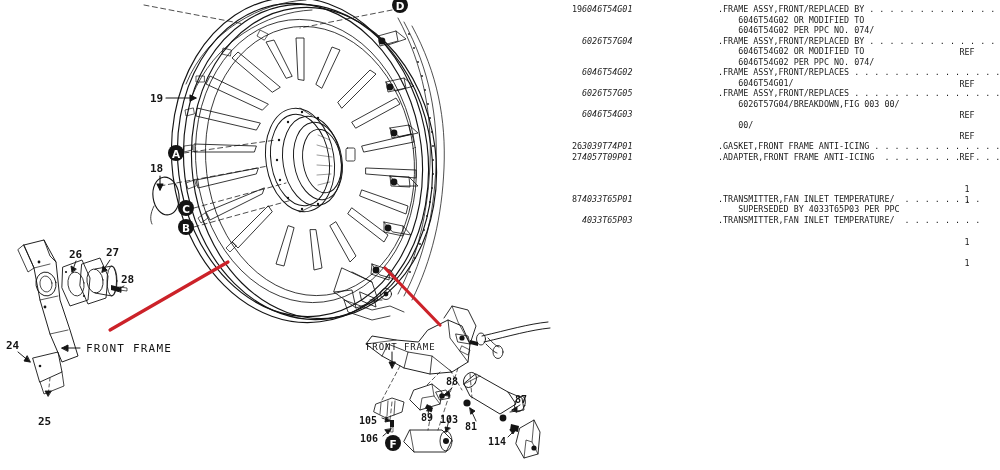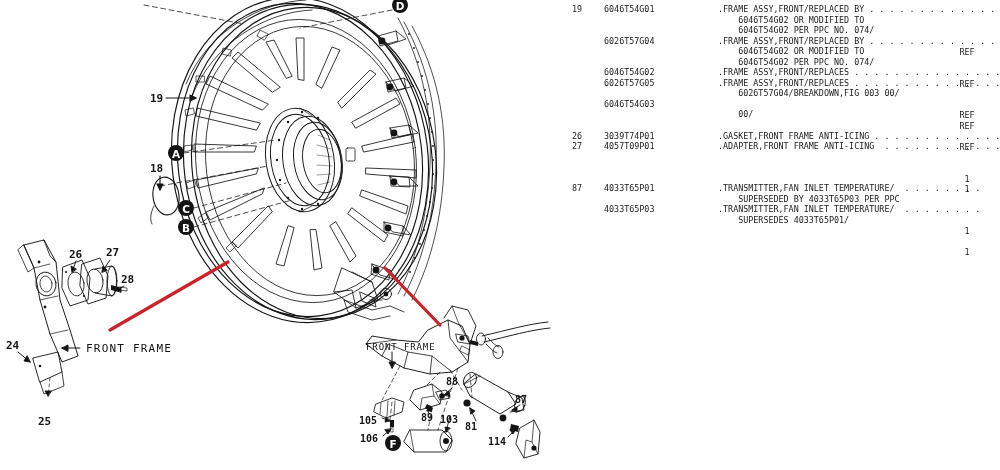--- a/index.html
+++ b/index.html
@@ -40,21 +40,22 @@
     white-space: pre;
   }
   .pl-gap { height: 10.55px; }
   .col-item {
     position: absolute;
     left: 4px; width: 26px;
     text-align: right;
   }
   .col-part {
     position: absolute;
-    left: 52px;
+    left: 30px;
+    font-style: italic;
   }
   .col-desc {
     position: absolute;
     left: 166px;
   }
   .col-qty {
     position: absolute;
     left: 398px; width: 34px;
     text-align: center;
     margin-top: 43px;
@@ -476,28 +477,28 @@
 
 <div id="parts-list">
   <div id="parts-rows">
       <div class="pl-row"><span class="col-item">19</span><span class="col-part">6046T54G01</span><span class="col-desc">.FRAME ASSY,FRONT/REPLACED BY . . . . . . . . . . . . . .</span><span class="col-qty">REF</span></div>
       <div class="pl-row"><span class="col-item"></span><span class="col-part"></span><span class="col-desc">    6046T54G02 OR MODIFIED TO</span><span class="col-qty"></span></div>
       <div class="pl-row"><span class="col-item"></span><span class="col-part"></span><span class="col-desc">    6046T54G02 PER PPC NO. 074/</span><span class="col-qty"></span></div>
       <div class="pl-row"><span class="col-item"></span><span class="col-part">6026T57G04</span><span class="col-desc">.FRAME ASSY,FRONT/REPLACED BY . . . . . . . . . . . . . .</span><span class="col-qty">REF</span></div>
       <div class="pl-row"><span class="col-item"></span><span class="col-part"></span><span class="col-desc">    6046T54G02 OR MODIFIED TO</span><span class="col-qty"></span></div>
       <div class="pl-row"><span class="col-item"></span><span class="col-part"></span><span class="col-desc">    6046T54G02 PER PPC NO. 074/</span><span class="col-qty"></span></div>
       <div class="pl-row"><span class="col-item"></span><span class="col-part">6046T54G02</span><span class="col-desc">.FRAME ASSY,FRONT/REPLACES . . . . . . . . . . . . . . . .</span><span class="col-qty">REF</span></div>
+      <div class="pl-row"><span class="col-item"></span><span class="col-part"></span><span class="col-desc">    6046T54G01/</span><span class="col-qty"></span></div>
       <div class="pl-row"><span class="col-item"></span><span class="col-part">6026T57G05</span><span class="col-desc">.FRAME ASSY,FRONT/REPLACES . . . . . . . . . . . . . . . .</span><span class="col-qty">REF</span></div>
       <div class="pl-row"><span class="col-item"></span><span class="col-part"></span><span class="col-desc">    6026T57G04/BREAKDOWN,FIG 003 00/</span><span class="col-qty"></span></div>
       <div class="pl-row"><span class="col-item"></span><span class="col-part">6046T54G03</span><span class="col-qty">REF</span></div>
       <div class="pl-row"><span class="col-item"></span><span class="col-part"></span><span class="col-desc">    00/</span><span class="col-qty"></span></div>
       <div class="pl-gap"></div>
       <div class="pl-row"><span class="col-item">26</span><span class="col-part">3039T74P01</span><span class="col-desc">.GASKET,FRONT FRAME ANTI-ICING . . . . . . . . . . . . .</span><span class="col-qty">1</span></div>
       <div class="pl-row"><span class="col-item">27</span><span class="col-part">4057T09P01</span><span class="col-desc">.ADAPTER,FRONT FRAME ANTI-ICING  . . . . . . . . . . . .</span><span class="col-qty">1</span></div>
       <div class="pl-gap"></div>
       <div class="pl-gap"></div>
       <div class="pl-gap"></div>
       <div class="pl-row"><span class="col-item">87</span><span class="col-part">4033T65P01</span><span class="col-desc">.TRANSMITTER,FAN INLET TEMPERATURE/  . . . . . . . .</span><span class="col-qty">1</span></div>
       <div class="pl-row"><span class="col-item"></span><span class="col-part"></span><span class="col-desc">    SUPERSEDED BY 4033T65P03 PER PPC</span><span class="col-qty"></span></div>
       <div class="pl-row"><span class="col-item"></span><span class="col-part">4033T65P03</span><span class="col-desc">.TRANSMITTER,FAN INLET TEMPERATURE/  . . . . . . . .</span><span class="col-qty">1</span></div>
-      <div class="pl-row"><span class="col-item"></span><span class="col-part"></span><span class="col-desc">    SUPERSEDES 4033T65P01/</span><span class="col-qty"></span></div>
     </div>
 </div>
 
 </body></html>

